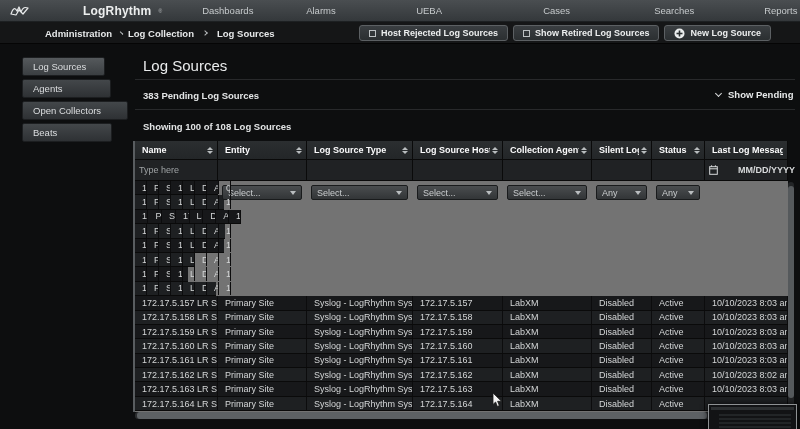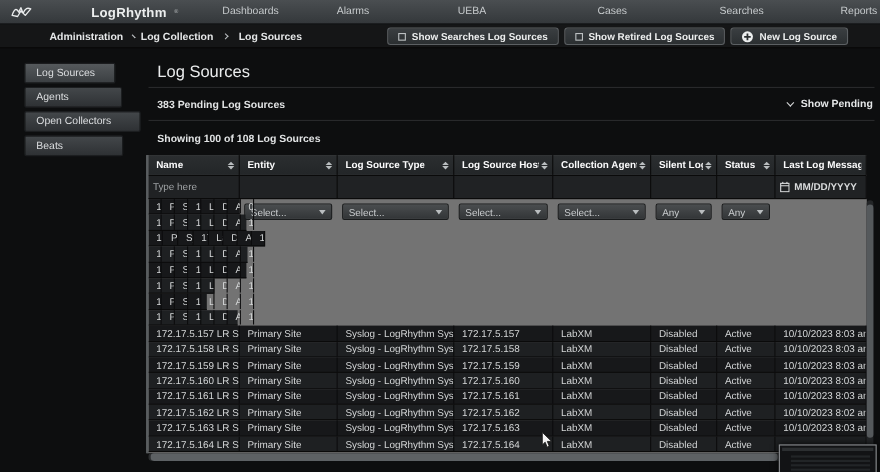--- a/index.html
+++ b/index.html
@@ -74,21 +74,21 @@
   .fname-input {
     width:100%; background:transparent; border:none; outline:none;
     font-family:"Liberation Sans",sans-serif; font-size:9px; color:#c9ccce;
   }
   .fname-input::placeholder { color:#9ea2a4; opacity:1; }
   .fselect {
     flex:1; height:15px; display:flex; align-items:center; justify-content:space-between; padding:0 5px;
     background:linear-gradient(#4a4d4f,#323537); border:1px solid #191b1c; border-radius:2px;
     font-size:9px; color:#c9ccce; cursor:default; overflow:hidden;margin-top:45px;
   }
-  .fdate { display:flex; align-items:flex-start; gap:4px; font-size:9px; font-weight:bold; color:#d8dadb; white-space:nowrap; }
+  .fdate { display:flex; align-items:flex-start; gap:20px; font-size:9px; font-weight:bold; color:#d8dadb; white-space:nowrap; }
   .tbody { height:231px; overflow:hidden; }
   .trow { display:flex; height:14.4px; border-bottom:1px solid #0a0a0a; }
   .tbody div.trow:nth-of-type(odd) { background:#17181a; }
   .tbody div.trow:nth-of-type(even) { background:#1e2022; }
   .cell {
     font-size:9px; color:#d4d6d7; padding:0 4px 0 7px; display:flex; align-items:center;
     border-right:1px solid #0c0c0d; white-space:nowrap; overflow:hidden;
   }
   .c0 { width:83px; } .c1 { width:89px; } .c2 { width:106px; } .c3 { width:90px; }
   .c4 { width:89px; } .c5 { width:60px; } .c6 { width:53px; } .c7 { width:81px; flex:1; }
@@ -153,21 +153,21 @@
 
         </span>
       </div>
     <div class="connected">
       <span class="conn-dot"></span>
       <span class="conn-label">Connected</span>
     </div>
     <div class="subbar-actions">
       <div class="btn">
         <span class="checkbox"></span>
-        <span>Show Searches Log Sources</span>
+        <span>Host Rejected Log Sources</span>
       </div>
       <div class="btn">
         <span class="checkbox"></span>
         <span>Show Retired Log Sources</span>
       </div>
       <div class="btn">
         <svg width="11" height="11" viewBox="0 0 11 11">
           <circle cx="5.5" cy="5.5" r="5" fill="#eceeee"></circle>
           <line x1="5.5" y1="2.5" x2="5.5" y2="8.5" stroke="#2b2f31" stroke-width="1.6"></line>
           <line x1="2.5" y1="5.5" x2="8.5" y2="5.5" stroke="#2b2f31" stroke-width="1.6"></line>

